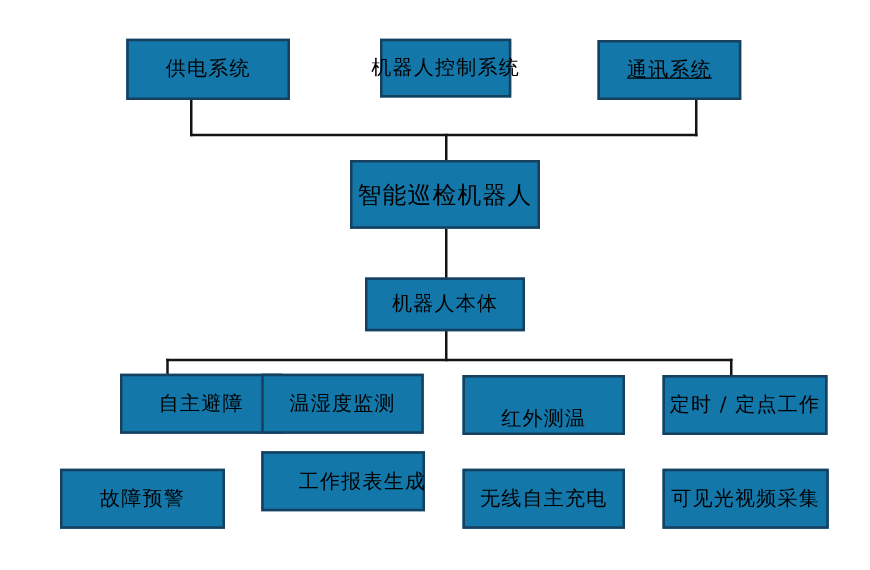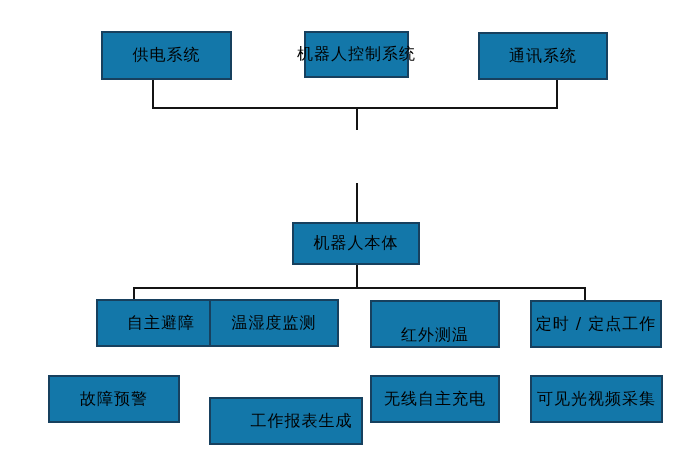--- a/index.html
+++ b/index.html
@@ -55,45 +55,48 @@
   <div class="line hline" style="left:133px; top:287px; width:453px;"></div>
   <div class="line vline" style="left:133px; top:287px; height:13px;"></div>
   <div class="line vline" style="left:584px; top:287px; height:14px;"></div>
 
   <div class="node" style="left:101px; top:31px; width:131px; height:49px;">
     <span>供电系统</span>
   </div>
   <div class="node" style="left:289px; top:31px; width:105px; height:47px;margin-left:15px;">
     <span>机器人控制系统</span>
   </div>
-  <div class="node" style="left:478px; top:32px; width:130px; height:48px;">
+  <div class="node" style="left:478px; top:32px; width:115px; height:48px;text-decoration:underline;">
     <span>通讯系统</span>
   </div>
 
+  <div class="node large" style="left:280px; top:128px; width:152px; height:55px;">
+    <span>智能巡检机器人</span>
+  </div>
   <div class="node" style="left:292px; top:222px; width:128px; height:43px;">
     <span>机器人本体</span>
   </div>
 
   <div class="node" style="left:48px; top:299px; width:130px; height:48px;margin-left:48px;">
     <span>自主避障</span>
   </div>
   <div class="node" style="left:209px; top:299px; width:130px; height:48px;">
     <span>温湿度监测</span>
   </div>
   <div class="node" style="left:370px; top:300px; width:130px; height:48px;align-items:flex-end;">
     <span>红外测温</span>
   </div>
   <div class="node" style="left:530px; top:300px; width:132px; height:48px;">
     <span>定时 / 定点工作</span>
   </div>
 
   <div class="node" style="left:48px; top:375px; width:132px; height:48px;">
     <span>故障预警</span>
   </div>
-  <div class="node" style="left:209px; top:397px; width:154px; height:48px;padding-left:31px;">
+  <div class="node" style="left:209px; top:361px; width:131px; height:48px;padding-left:31px;">
     <span>工作报表生成</span>
   </div>
   <div class="node" style="left:370px; top:375px; width:130px; height:48px;">
     <span>无线自主充电</span>
   </div>
   <div class="node" style="left:530px; top:375px; width:133px; height:48px;">
     <span>可见光视频采集</span>
   </div>
 
 </div>

